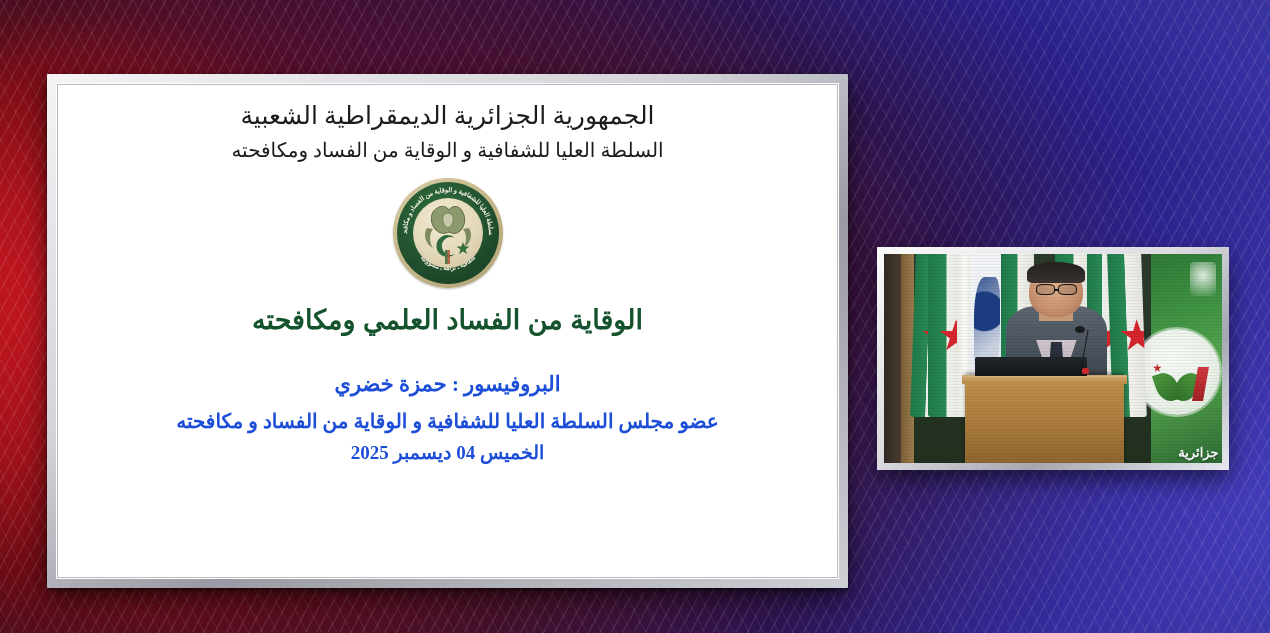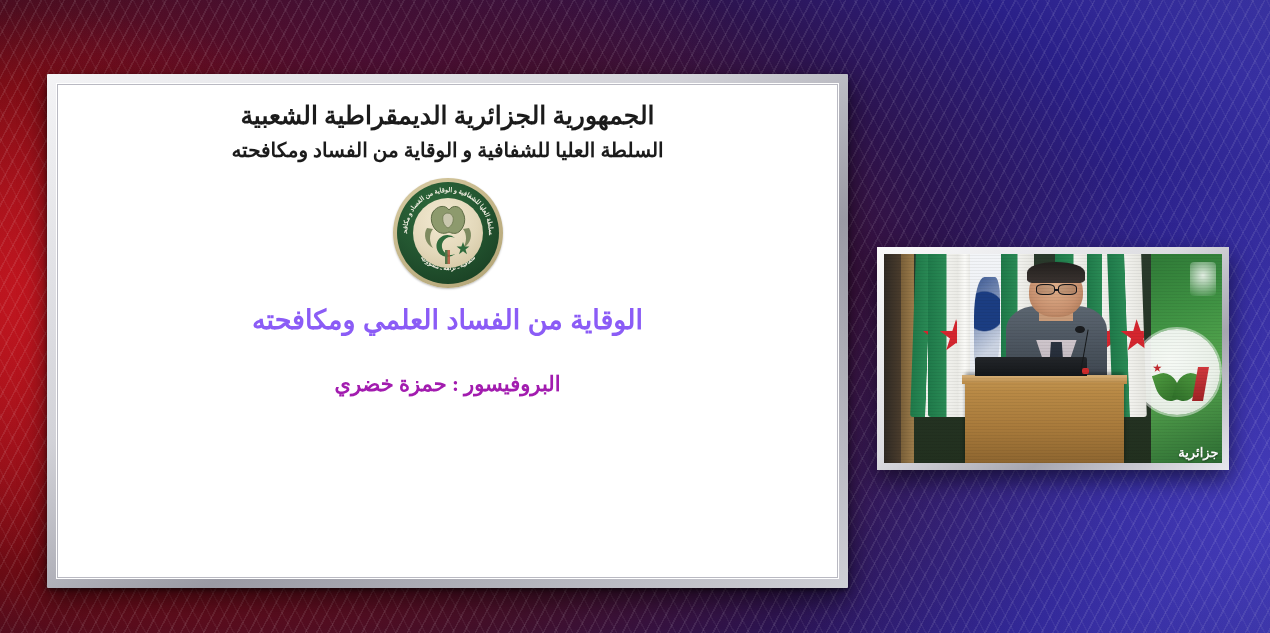--- a/index.html
+++ b/index.html
@@ -65,21 +65,21 @@
     background:#ffffff;
     position:relative;
     direction:rtl;
     text-align:center;
     padding-top:14px;
   }
 
   .hdr-line{
     color:#1b1b1b;
     font-family:"Liberation Serif", serif;
-    font-weight:700;
+    font-weight:400;
     letter-spacing:0.2px;
     line-height:1.28;
   }
   #hdr-1{ font-size:25px; }
   #hdr-2{ font-size:20px; margin-top:6px; }
 
   
   #emblem-wrap{
     margin:14px auto 0; width:110px; height:110px; position:relative;
   }
@@ -98,32 +98,32 @@
   }
   #emblem-core{
     position:absolute; inset:20px; border-radius:50%;
     background:radial-gradient(circle at 42% 30%, #f3ead2 0%, #e3d8ba 55%, #cdbf9a 100%);
     overflow:hidden;
   }
 
   
   #slide-title{
     margin-top:16px;
-    color:#8b5cf6;
+    color:#14532d;
     font-family:"Liberation Sans", sans-serif;
     font-weight:700;
     font-size:27px;
     letter-spacing:0px;
     text-shadow:0 1px 0 rgba(255,255,255,0.6);
   }
 
   
   #speaker-block{ margin-top:34px; }
   .spk-line{
-    color:#a21caf;
+    color:#1d4ed8;
     font-family:"Liberation Serif", serif;
     font-weight:700;
     line-height:1.42;
   }
   #spk-name{ font-size:21px; }
   #spk-role{ font-size:20px; margin-top:8px; }
   #spk-event{ font-size:19px; margin-top:9px; }
   #spk-date{ font-size:19px; margin-top:4px; }
 
   
@@ -337,20 +337,22 @@
               <rect x="32" y="52" width="5" height="14" fill="#b2563c" opacity="0.85"></rect>
               <rect x="32" y="52" width="2.5" height="14" fill="#3f7a4a" opacity="0.85"></rect>
             </svg>
           </div>
         </div>
 
         <div id="slide-title">الوقاية من الفساد العلمي ومكافحته</div>
 
         <div id="speaker-block">
           <div class="spk-line" id="spk-name">البروفيسور : حمزة خضري</div>
+          <div class="spk-line" id="spk-role">عضو مجلس السلطة العليا للشفافية و الوقاية من الفساد و مكافحته</div>
+          <div class="spk-line" id="spk-date">الخميس 04 ديسمبر 2025</div>
         </div>
 
       </div>
     </div>
   </div>
 
   <div id="video-frame">
     <div id="video-inner">
 
       <div class="scene" id="wall-left"></div>

